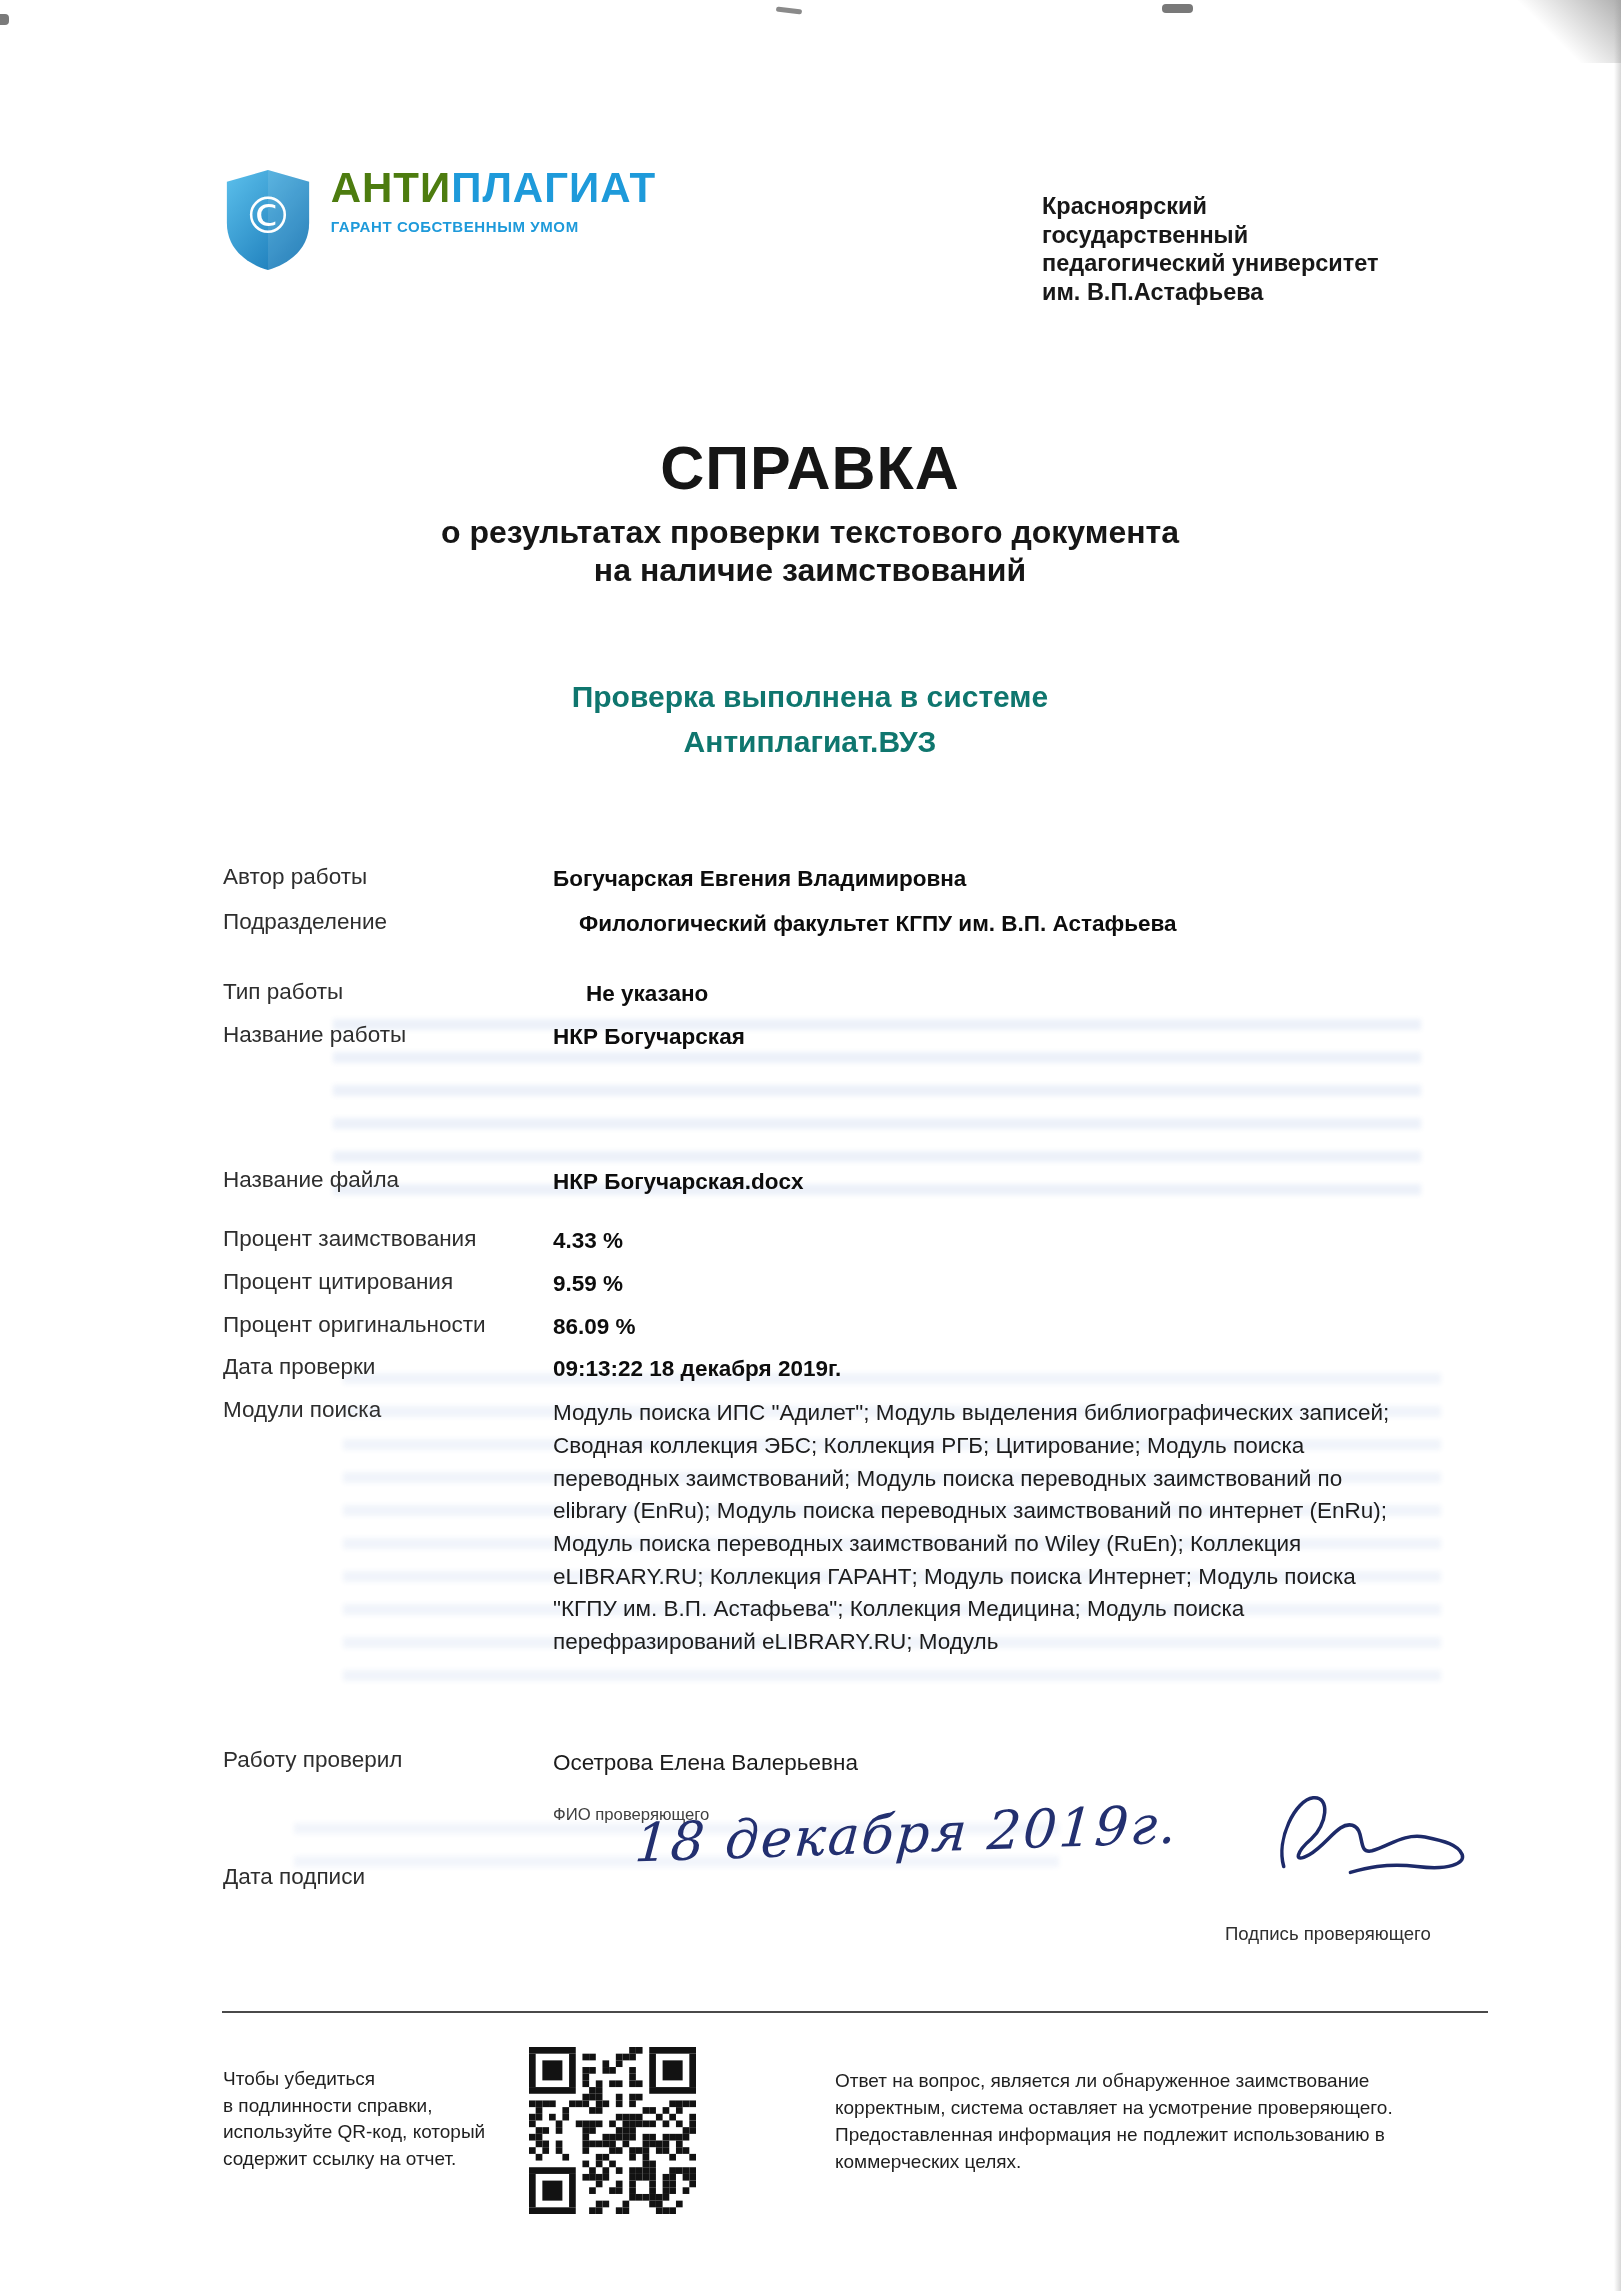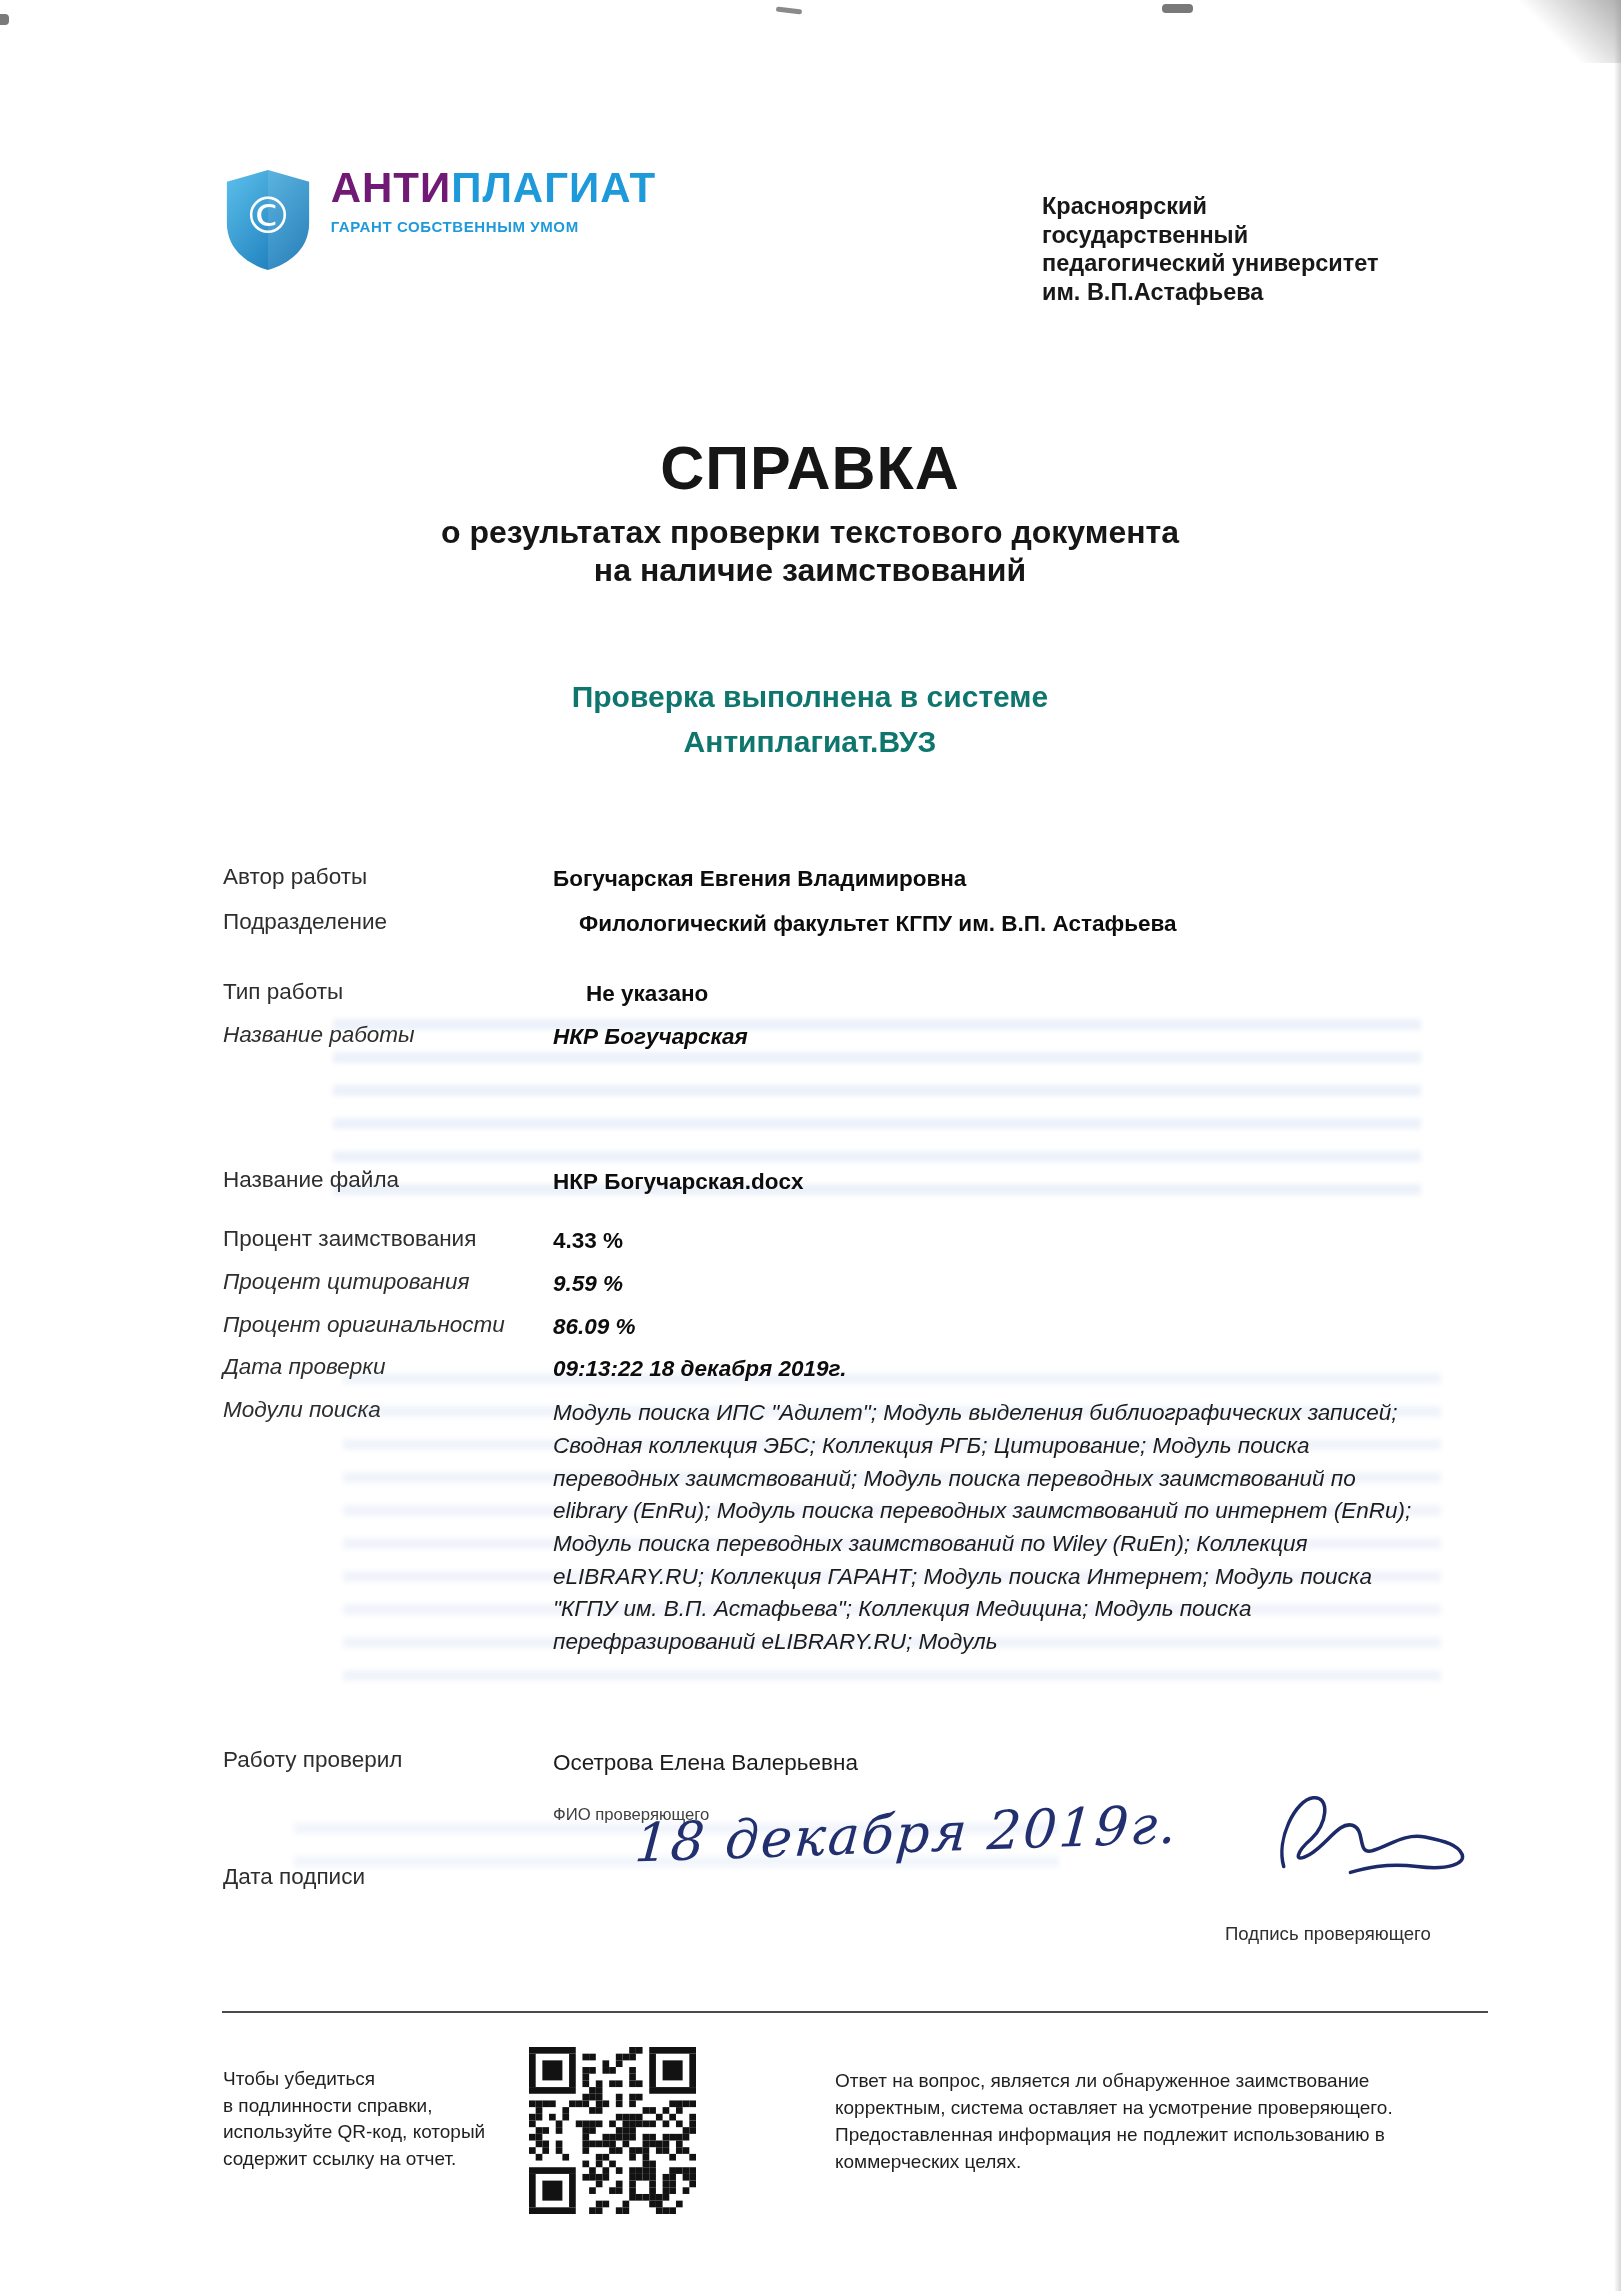--- a/index.html
+++ b/index.html
@@ -7,42 +7,42 @@
     width:1621px;height:2292px;position:relative;overflow:hidden;
     background:#ffffff;
     font-family:"Liberation Sans", sans-serif;
     color:#111;
   }
   .abs{position:absolute;}
 
   
   .logo-block{left:221px;top:167px;display:flex;gap:15.7px;align-items:flex-start;}
   .logo-text .brand{font-size:42px;font-weight:bold;letter-spacing:1px;line-height:1;margin-top:15.7px;}
-  .brand .gray{color:#701a75;}
+  .brand .gray{color:#4d7c0f;}
   .brand .blue{color:#1e9ada;}
   .logo-text .tagline{font-size:15px;font-weight:600;color:#1e9ada;letter-spacing:0.6px;margin-top:8.8px;}
 
   .org-block{left:1042px;top:192px;width:461px;font-size:23.5px;font-weight:bold;
              line-height:1.22;color:#181818;white-space:pre-line;}
 
   
   .title-block{left:178px;top:433px;width:1264px;text-align:center;color:#161616;}
   .title-main{font-size:61px;font-weight:bold;letter-spacing:1px;}
   .title-sub{font-size:32px;font-weight:bold;line-height:1.2;margin-top:9.8px;white-space:pre-line;text-align:center;}
 
   .system-block{left:178px;top:674px;width:1264px;text-align:center;
                 font-size:30px;font-weight:bold;line-height:1.5;color:#0f766e;white-space:pre-line;}
 
   
   .fields{left:223px;top:864px;width:1274px;}
   .row{display:flex;align-items:flex-start;font-size:22.5px;}
   .row .lbl{flex:0 0 330px;color:#2e2e2e;font-weight:normal;}
   .row .val{flex:1;max-width:863px;font-weight:bold;color:#0d0d0d;line-height:1.3;}
   .row .val.normal{font-weight:normal;color:#1c1c1c;line-height:1.45;}
-  .mt16{margin-top:15.7px;gap:26px;} .mt42{margin-top:41px;gap:33px;} .mt14{margin-top:13.7px;font-style:italic;}
+  .mt16{margin-top:15.7px;gap:26px;} .mt42{margin-top:41px;gap:33px;} .mt14{margin-top:13.7px;}
   .mt118{margin-top:116px;} .mt30{margin-top:29px;}
 
   .checker-block{left:223px;top:1747px;width:1274px;}
   .checker-note{font-size:16.7px;color:#404040;margin-top:23.5px;}
 
   .signdate-block{left:223px;top:1864px;width:490px;font-size:22.5px;color:#2e2e2e;}
 
   .handwritten-date{
     left:635px;top:1803px;
     font-family:"DejaVu Serif", serif;font-style:italic;

